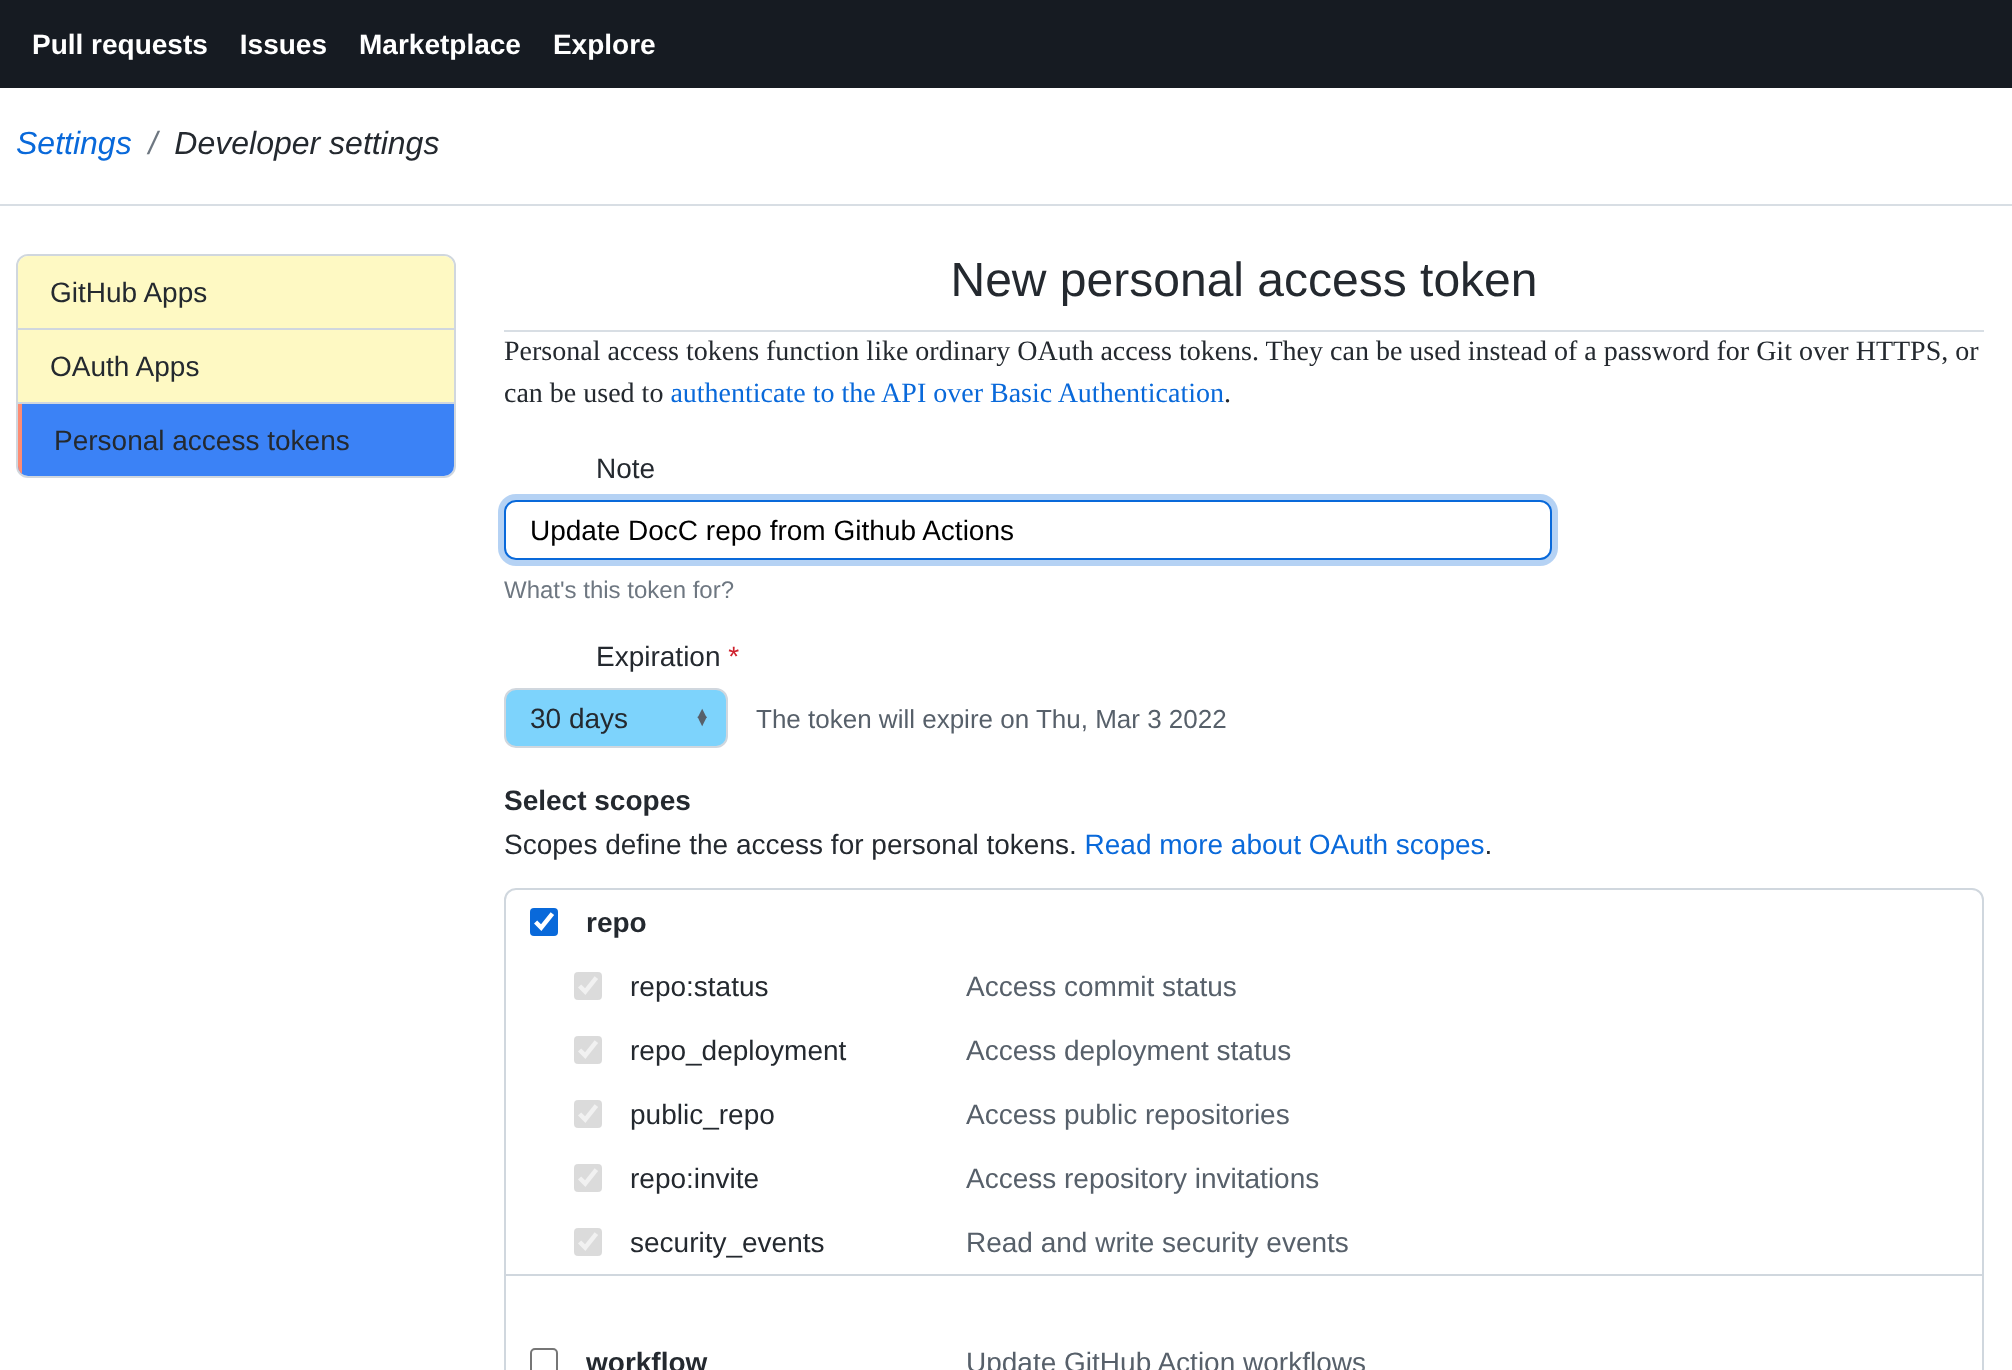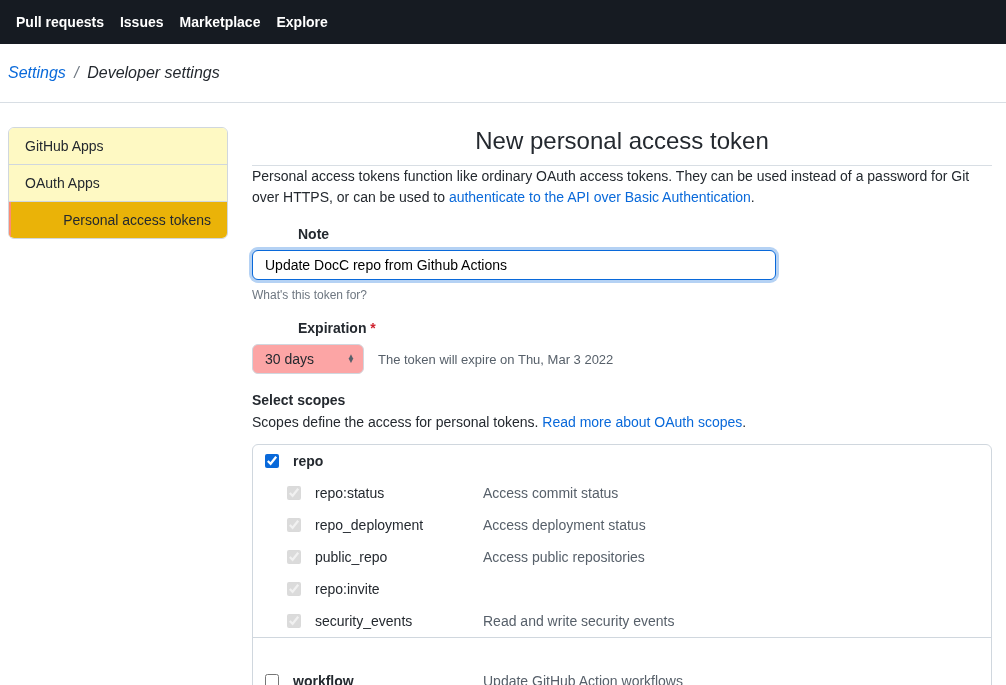--- a/index.html
+++ b/index.html
@@ -48,38 +48,37 @@
   display: block;
   padding: 10px 16px;
   font-size: 14px;
   color: #24292f;
   text-decoration: none;
   border-bottom: 1px solid #d0d7de;
   background: #fef9c3;
 }
 .sidemenu a:last-child { border-bottom: none; }
 .sidemenu a.selected {
-  background: #eab308;
+  background: #3b82f6;
   border-left: 2px solid #fd8c73;
   font-weight: 400;
-  text-align: right;
 }
 .main { flex: 1; max-width: 740px; }
 h1 {
   font-size: 24px;
   font-weight: 400;
   padding-bottom: 10px;
   border-bottom: 1px solid #d8dee4;
   margin-bottom: 0;
   text-align: center;
 }
-.intro { margin-bottom: 18px; line-height: 1.5; }
+.intro { margin-bottom: 18px; line-height: 1.5; font-family: Liberation Serif, serif; }
 .intro a { color: #0969da; text-decoration: none; }
 .field { margin-bottom: 18px; }
-.field-label { display: block; font-weight: 700; margin-bottom: 8px; padding-left: 46px; }
+.field-label { display: block; font-weight: 400; margin-bottom: 8px; padding-left: 46px; }
 .required { color: #cf222e; }
 .text-input {
   width: 524px;
   padding: 6px 12px;
   font-size: 14px;
   border: 1px solid #0969da;
   border-radius: 6px;
   outline: none;
   box-shadow: 0 0 0 3px rgba(9,105,218,0.3);
 }
@@ -89,21 +88,21 @@
   align-items: center;
   gap: 14px;
 }
 .select {
   position: relative;
   display: inline-flex;
   align-items: center;
   border: 1px solid #d0d7de;
   border-radius: 6px;
   padding: 6px 28px 6px 12px;
-  background: #fca5a5;
+  background: #7dd3fc;
   font-size: 14px;
   min-width: 112px;
 }
 .select-caret {
   position: absolute;
   right: 8px;
   display: flex;
   flex-direction: column;
   line-height: 4px;
   font-size: 8px;
@@ -225,20 +224,21 @@
                 <input type="checkbox" checked="" disabled="" style="">
               </div>
             <div class="scope-name-col"><span class="scope-name">public_repo</span></div>
             <div class="scope-desc-col">Access public repositories</div>
           </div>
           <div class="scope-row scope-sub">
             <div class="scope-check-col">
                 <input type="checkbox" checked="" disabled="" style="">
               </div>
             <div class="scope-name-col"><span class="scope-name">repo:invite</span></div>
+            <div class="scope-desc-col">Access repository invitations</div>
           </div>
           <div class="scope-row scope-sub">
             <div class="scope-check-col">
                 <input type="checkbox" checked="" disabled="" style="">
               </div>
             <div class="scope-name-col"><span class="scope-name">security_events</span></div>
             <div class="scope-desc-col">Read and write security events</div>
           </div>
         </div>
 

